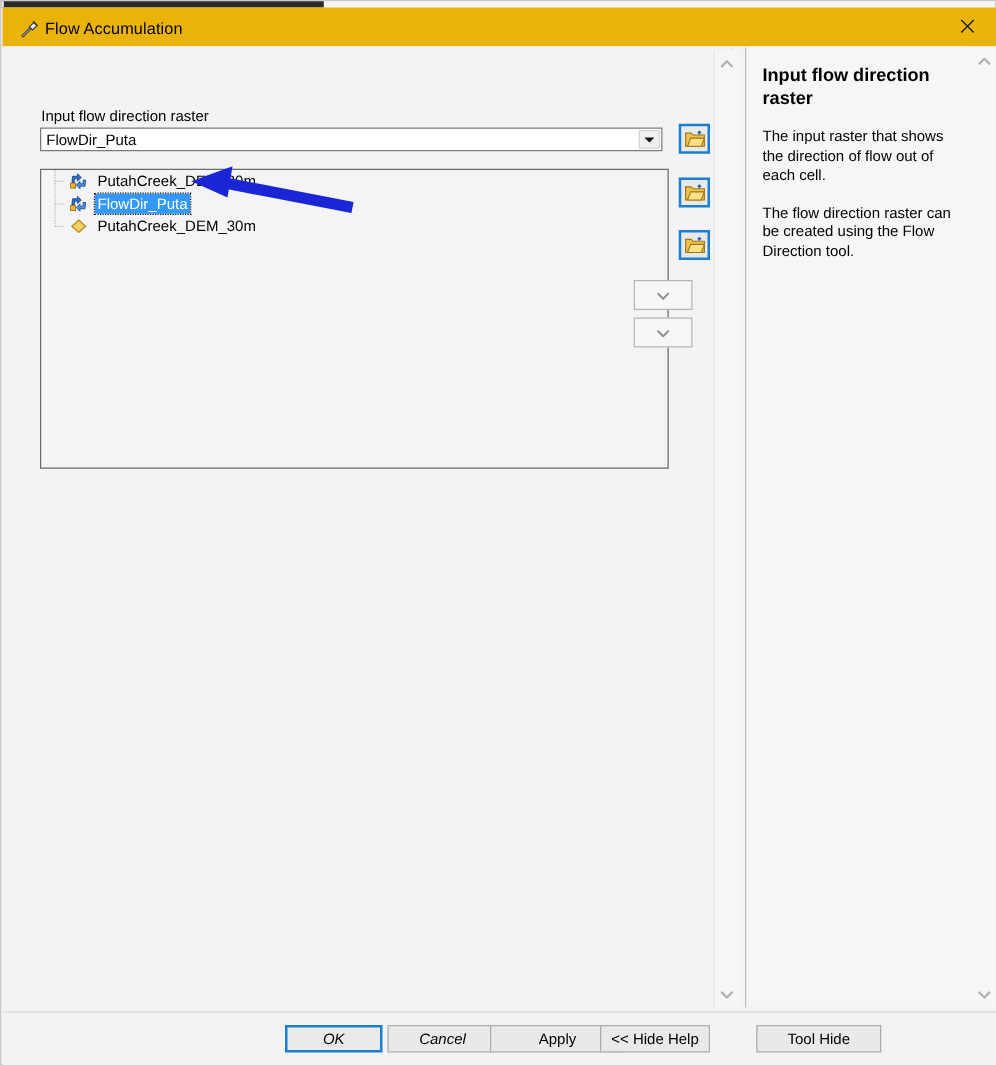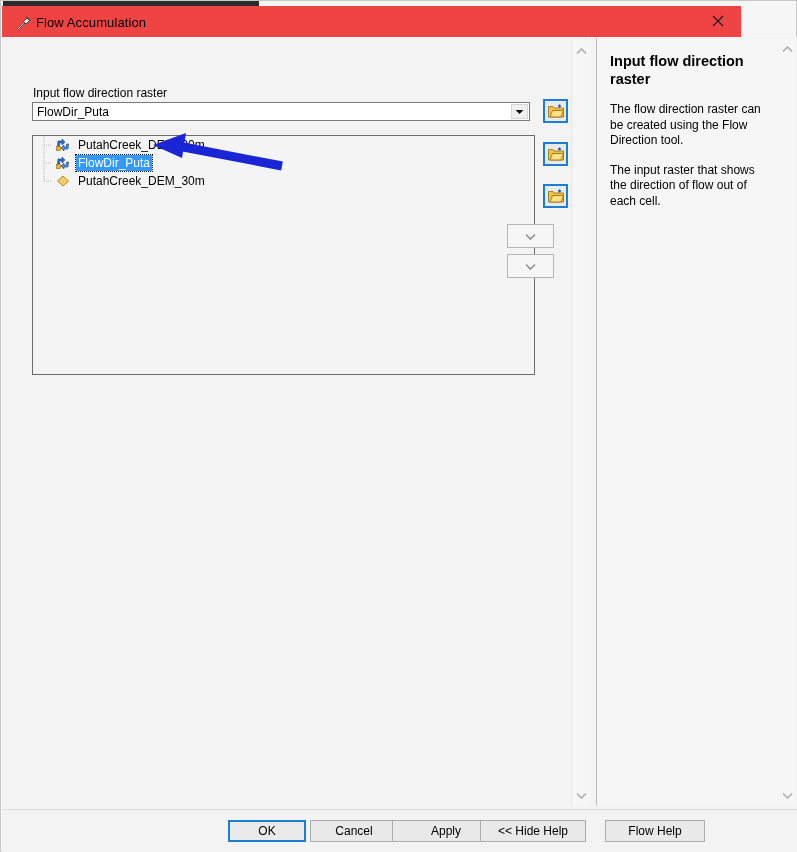--- a/index.html
+++ b/index.html
@@ -11,22 +11,22 @@
     -webkit-font-smoothing:none;
   }
   .app{position:relative;width:797px;height:852px;box-sizing:border-box;
        border:1px solid #c8c8c8;background:#f6f6f6;}
 
   
   .behind-strip{position:absolute;left:0;top:0;width:258px;height:5px;background:#2b2b2b;}
   .behind-strip-b{position:absolute;left:0;top:0;width:2px;height:5px;background:#f3f3f3;}
 
   
-  .titlebar{position:absolute;left:1px;top:5px;width:739px;height:31px;
-            background:#ef4444;border-bottom:1px solid #dedede;}
+  .titlebar{position:absolute;left:1px;top:5px;width:795px;height:31px;
+            background:#eab308;border-bottom:1px solid #dedede;}
   .title-icon{position:absolute;left:13px;top:9px;width:16px;height:16px;}
   .title-text{position:absolute;left:34px;top:9px;font-size:13px;color:#000;
               line-height:16px;letter-spacing:.1px;}
   .close-btn{position:absolute;right:0px;top:0px;width:46px;height:30px;
              display:flex;align-items:center;justify-content:center;cursor:default;}
   .close-btn svg{display:block;}
 
   
   .content{position:absolute;left:1px;top:36px;width:795px;height:772px;background:#f3f3f3;}
 
@@ -81,24 +81,24 @@
   .help-p{font-size:12px;color:#000;line-height:15.5px;margin:0 0 14px 0;}
   .help-scroll{position:absolute;right:0;top:0;width:18px;height:768px;background:#f6f6f6;}
 
   
   .footer{position:absolute;left:1px;top:808px;width:795px;height:43px;background:#f3f3f3;
           border-top:1px solid #dcdcdc;}
   .btn{position:absolute;top:10px;height:22px;background:#e9e9e9;border:1px solid #adadad;
        box-sizing:border-box;font-size:12px;color:#000;display:flex;align-items:center;
        justify-content:center;font-family:"Liberation Sans", sans-serif;cursor:default;}
   .btn.primary{border:2px solid #1a7fd4;background:#eaeaea;}
-  .bt-ok{left:226px;width:78px;}
-  .bt-cancel{left:308px;width:88px;}
+  .bt-ok{left:226px;width:78px;font-style:italic;}
+  .bt-cancel{left:308px;width:88px;font-style:italic;}
   .bt-apply{left:390px;width:108px;}
-  .bt-hide{left:478px;width:106px;}
+  .bt-hide{left:478px;width:88px;}
   .bt-toolhelp{left:603px;width:100px;}
 </style>
 </head>
 <body>
 
 <div class="app">
 
   <div class="behind-strip"></div>
   <div class="behind-strip-b"></div>
 
@@ -238,22 +238,22 @@
         <g>
           <path d="M272 128 L168 108" stroke="#1a26d6" stroke-width="9" stroke-linecap="butt" fill="none"></path>
           <path d="M143 107 L176 95 L172 120 Z" fill="#1a26d6"></path>
         </g>
       </svg>
     </div>
 
     <div class="help-pane">
       <div class="help-inner">
         <div class="help-title">Input flow direction raster</div>
+        <p class="help-p">The input raster that shows the direction of flow out of each cell.</p>
         <p class="help-p">The flow direction raster can be created using the Flow Direction tool.</p>
-        <p class="help-p">The input raster that shows the direction of flow out of each cell.</p>
       </div>
       <div class="help-scroll">
         <div class="sb-arrow sb-top">
           <svg width="11" height="7" viewBox="0 0 11 7">
               <path d="M1 5.5 L5.5 1 L10 5.5" stroke="#b0b0b0" stroke-width="1.7" fill="none"></path>
             </svg>
         </div>
         <div class="sb-arrow sb-bot">
           <svg width="11" height="7" viewBox="0 0 11 7">
               <path d="M1 1.5 L5.5 6 L10 1.5" stroke="#b0b0b0" stroke-width="1.7" fill="none"></path>
@@ -261,15 +261,15 @@
         </div>
       </div>
     </div>
   </div>
 
   <div class="footer">
     <div class="btn primary bt-ok">OK</div>
     <div class="btn bt-cancel">Cancel</div>
     <div class="btn bt-apply">Apply</div>
     <div class="btn bt-hide">&lt;&lt; Hide Help</div>
-    <div class="btn bt-toolhelp">Flow Help</div>
+    <div class="btn bt-toolhelp">Tool Hide</div>
   </div>
 </div>
 
 </body></html>

